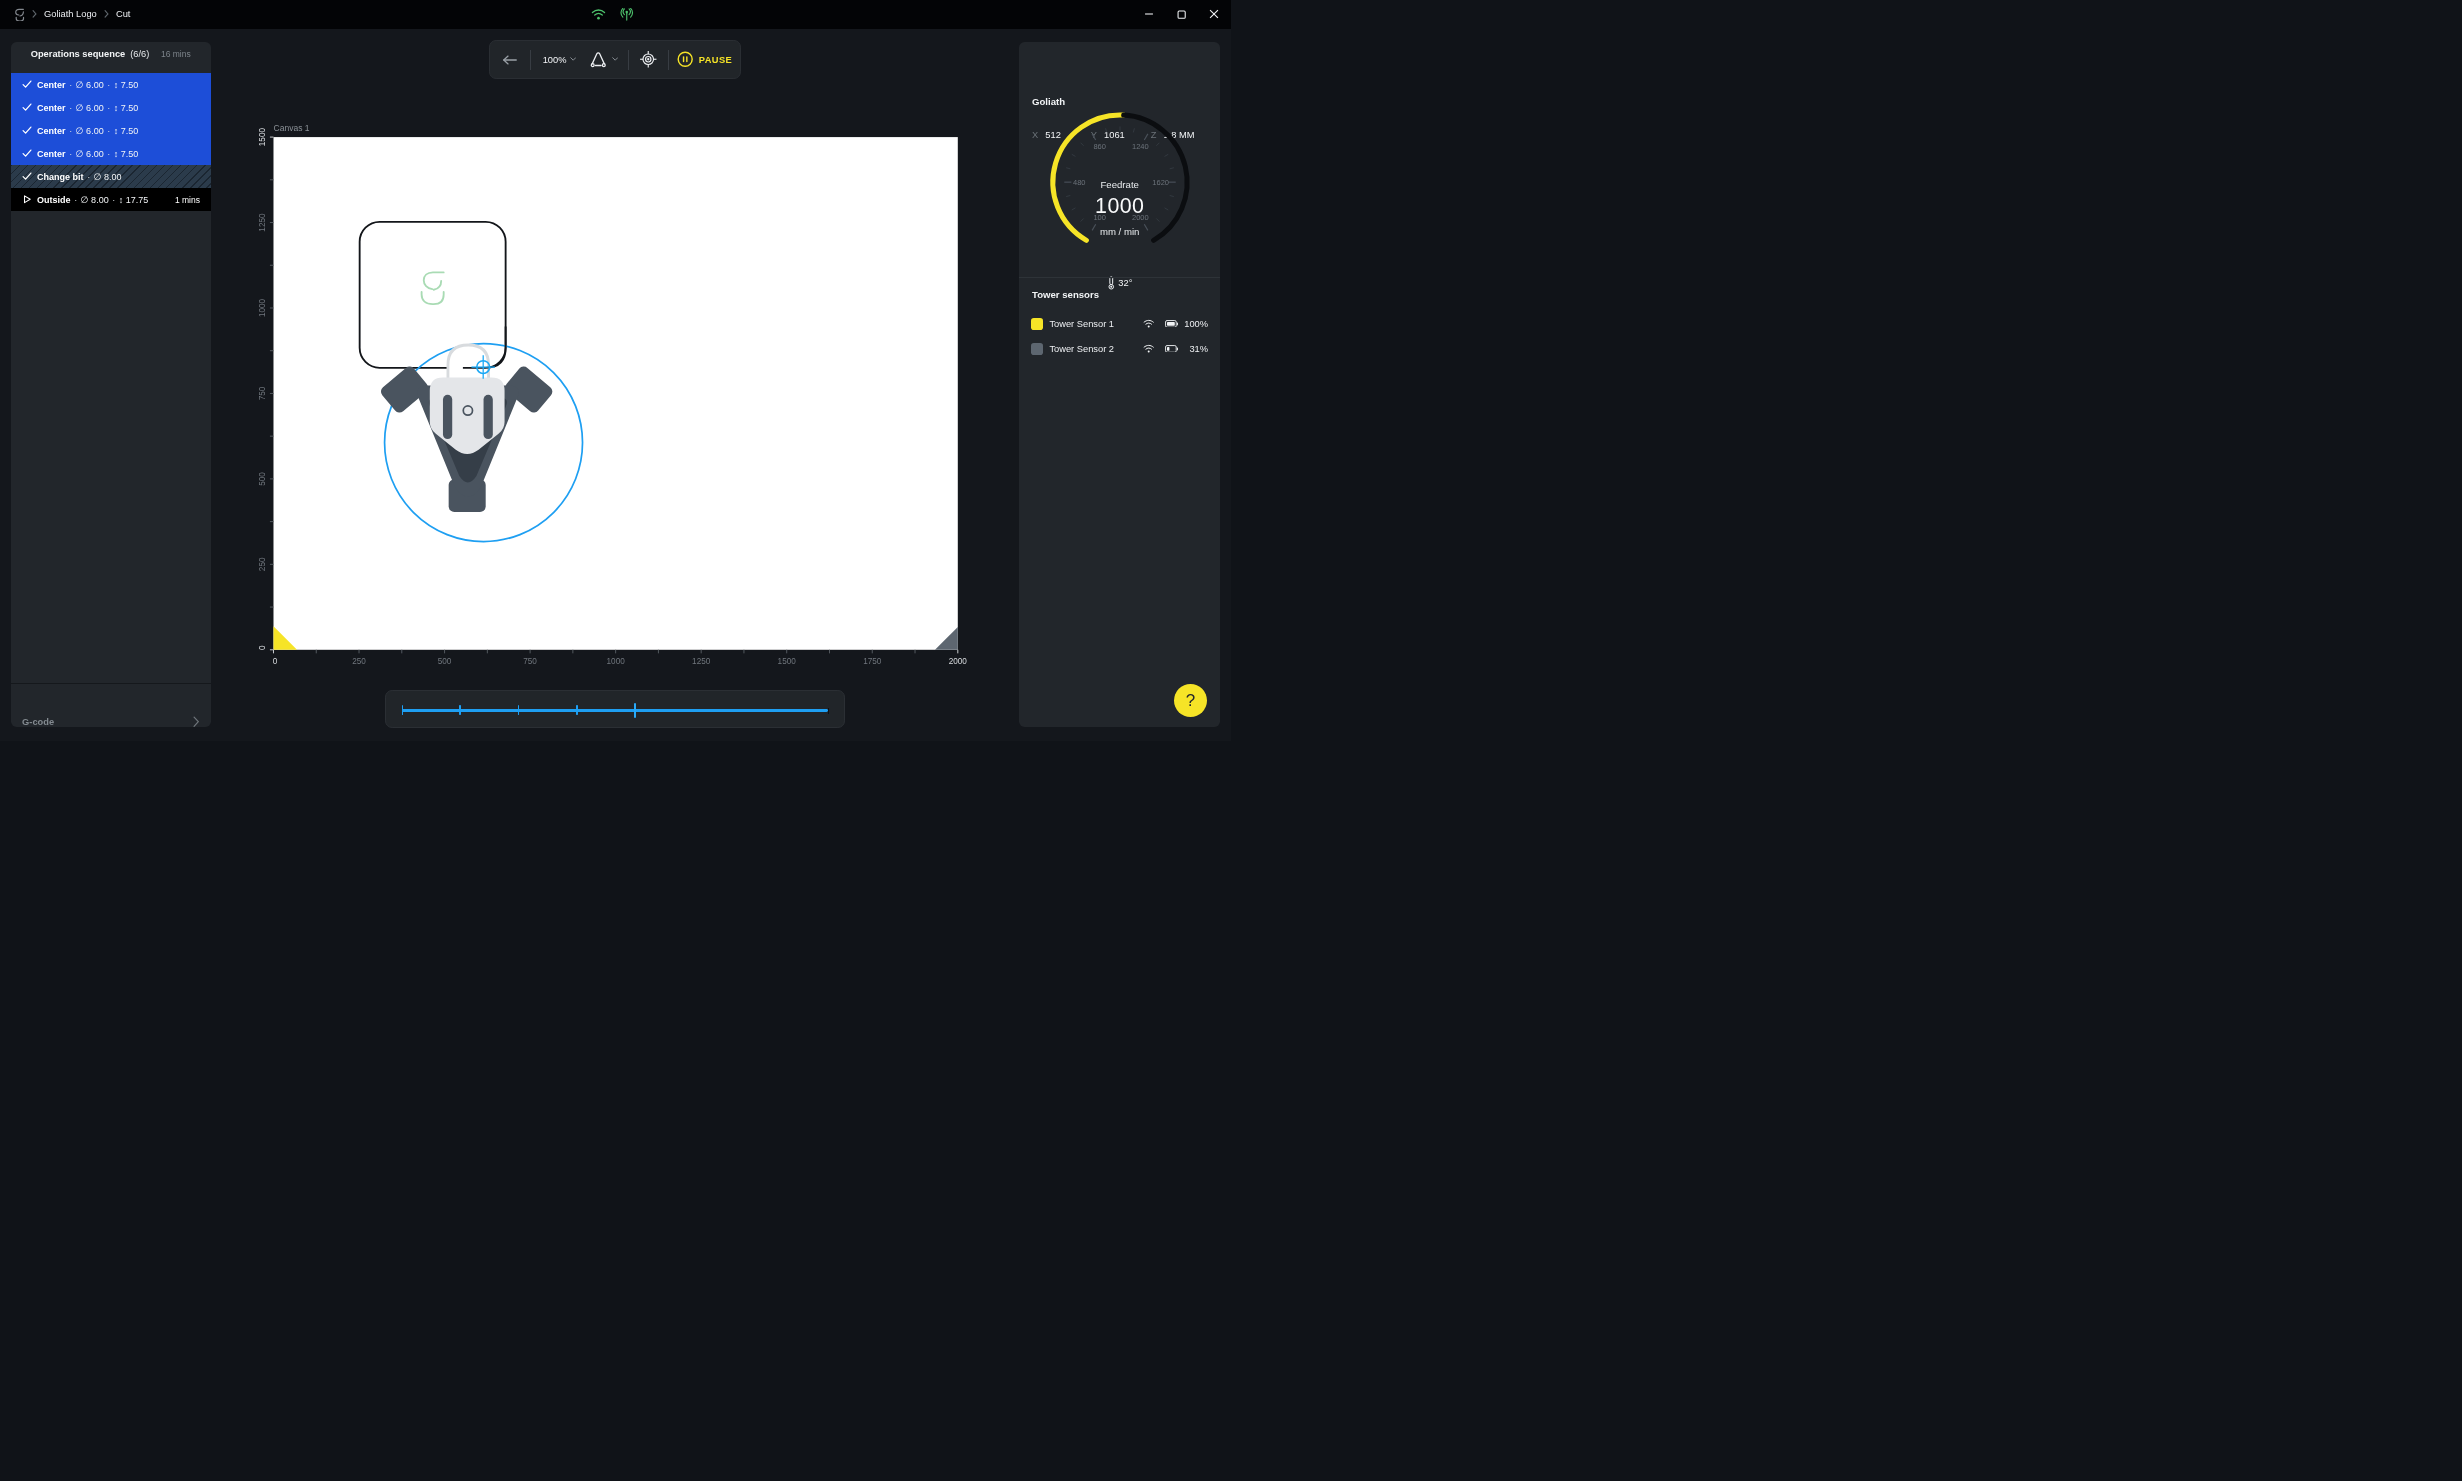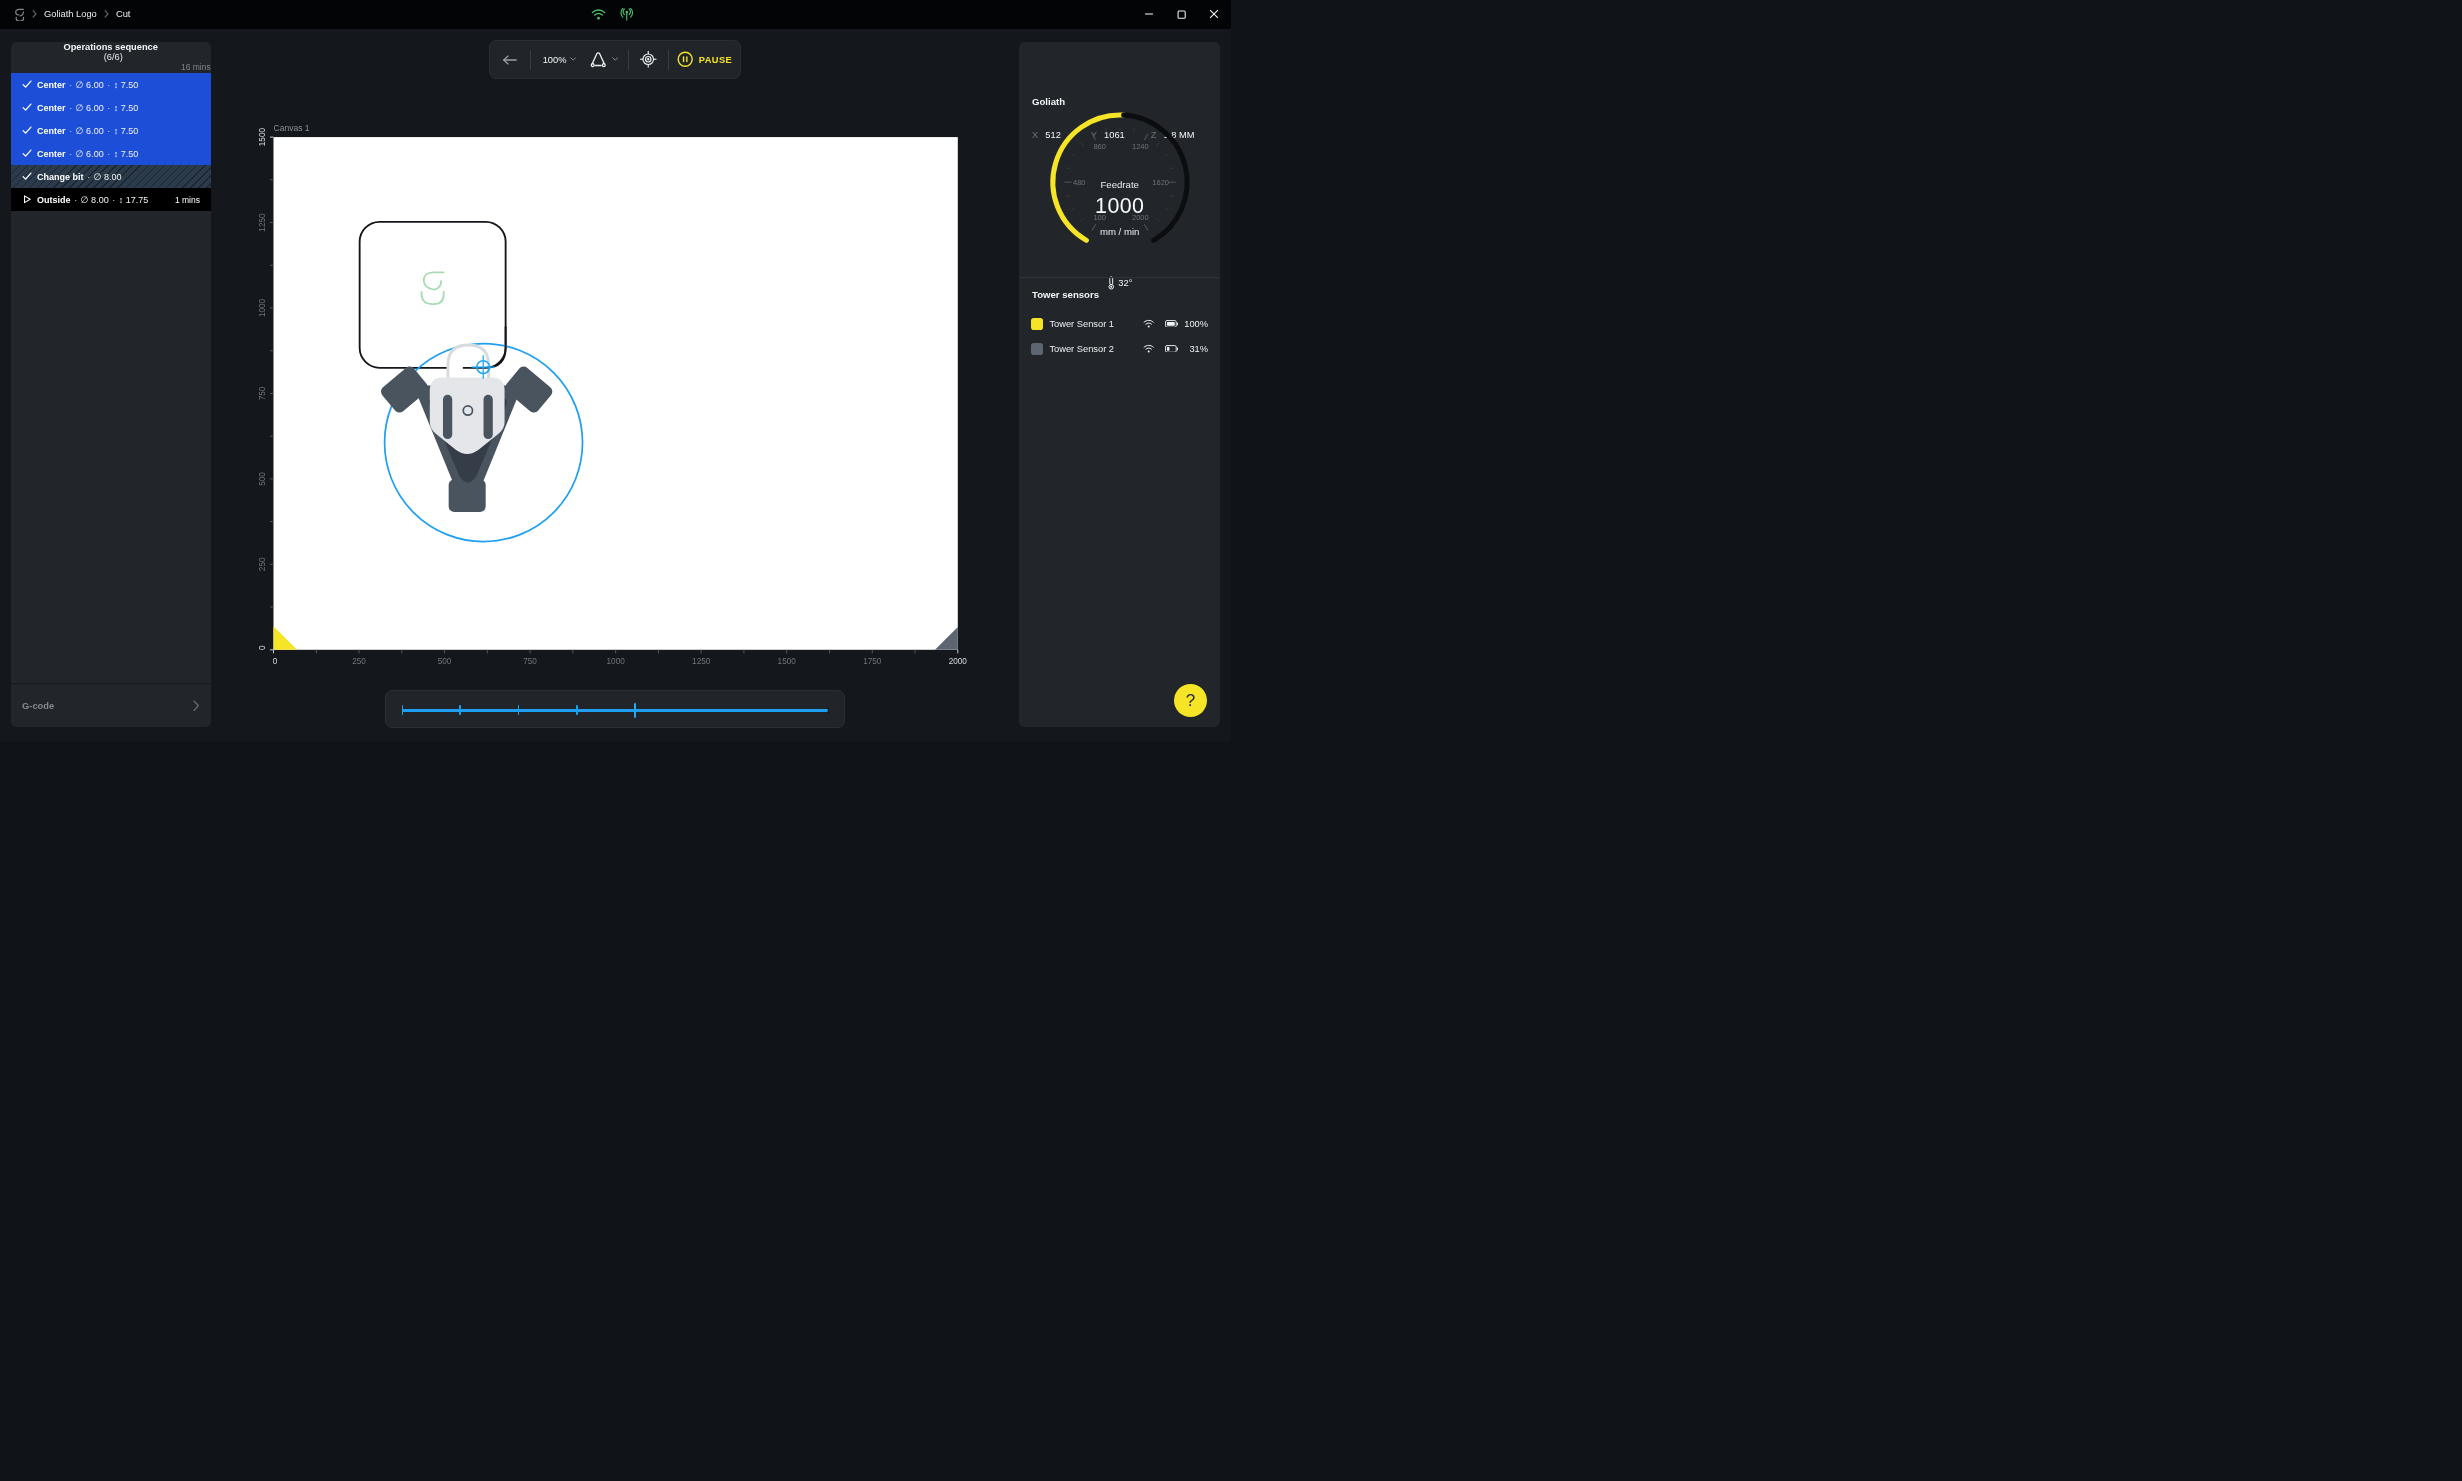--- a/index.html
+++ b/index.html
@@ -9,36 +9,36 @@
   
   #topbar{position:absolute;left:0;top:0;width:1231px;height:28.5px;background:#030406;}
   #crumb{position:absolute;left:14.2px;top:0;height:28.5px;display:flex;align-items:center;gap:7.1px;}
   .crumb-txt{font-size:9.3px;color:#EDEFF2;}
   .crumb-sep{display:flex;align-items:center;}
   #top-status{position:absolute;left:591px;top:0;height:28.5px;display:flex;align-items:center;gap:14.2px;}
   #win-controls{position:absolute;right:10px;top:0;height:28.5px;display:flex;align-items:center;gap:18.5px;}
   .winbtn{width:14.2px;height:14.2px;display:flex;align-items:center;justify-content:center;cursor:pointer;}
   
   #ops-panel{position:absolute;left:10.7px;top:42px;width:200px;height:685px;background:#22262B;border-radius:5.7px;}
-  #ops-header{position:absolute;left:0;top:0;width:100%;height:24px;display:flex;align-items:center;padding:0 0;box-sizing:border-box;flex-direction:column;}
+  #ops-header{position:absolute;left:0;top:0;width:100%;height:24px;display:flex;align-items:center;padding:0 20px;box-sizing:border-box;}
   #ops-title{font-size:9.3px;font-weight:bold;color:#F2F4F6;}
   #ops-count{font-size:9.3px;color:#E4E7EA;margin-left:5px;}
   #ops-time{font-size:8.5px;color:#7E858C;margin-left:auto;}
   #ops-rows{position:absolute;left:0;top:31px;width:100%;}
   .op-row{position:relative;height:23px;display:flex;align-items:center;background:#1d4ed8;padding:0 10.7px 0 11.4px;box-sizing:border-box;font-size:9px;}
   .op-row.hatched{background-color:#2B3B4B;
     background-image:repeating-linear-gradient(135deg,rgba(7,12,18,0.45) 0px,rgba(7,12,18,0.45) 1.1px,transparent 1.1px,transparent 5.7px);}
   .op-row.active{background:#000000;}
   .op-ic{width:10px;height:8.5px;margin-right:5px;flex:0 0 auto;}
   .op-name{font-weight:bold;color:#FFFFFF;white-space:pre;}
   .op-sep{color:#D8DDE1;margin:0 3.6px;}
   .op-val{color:#F2F4F6;white-space:pre;}
   .op-right{margin-left:auto;font-size:8.5px;color:#FFFFFF;}
   #gcode-row{position:absolute;left:0;bottom:0;width:100%;height:44px;border-top:1.4px solid #15181C;
-    display:flex;align-items:center;padding:0 11.4px;box-sizing:border-box;cursor:pointer;}
+    display:flex;align-items:flex-end;padding:0 11.4px;box-sizing:border-box;cursor:pointer;}
   #gcode-label{font-size:9.3px;font-weight:bold;color:#82898F;}
   
   #toolbar{position:absolute;left:489px;top:40px;width:252px;height:39px;background:#212529;border:0.7px solid #2A2E33;border-radius:7.1px;box-sizing:border-box;display:flex;align-items:center;}
   .tb-div{width:0.7px;height:20px;background:#383D43;}
   .tb-item{display:flex;align-items:center;justify-content:center;height:100%;cursor:pointer;}
   #tb-zoom-label{font-size:9.3px;color:#F2F4F6;margin-right:3.6px;}
   #tb-pause-label{font-size:9.3px;font-weight:bold;color:#F6E427;letter-spacing:0.4px;margin-left:5.7px;}
   
   #canvas-wrap{position:absolute;left:256px;top:120px;}
   

